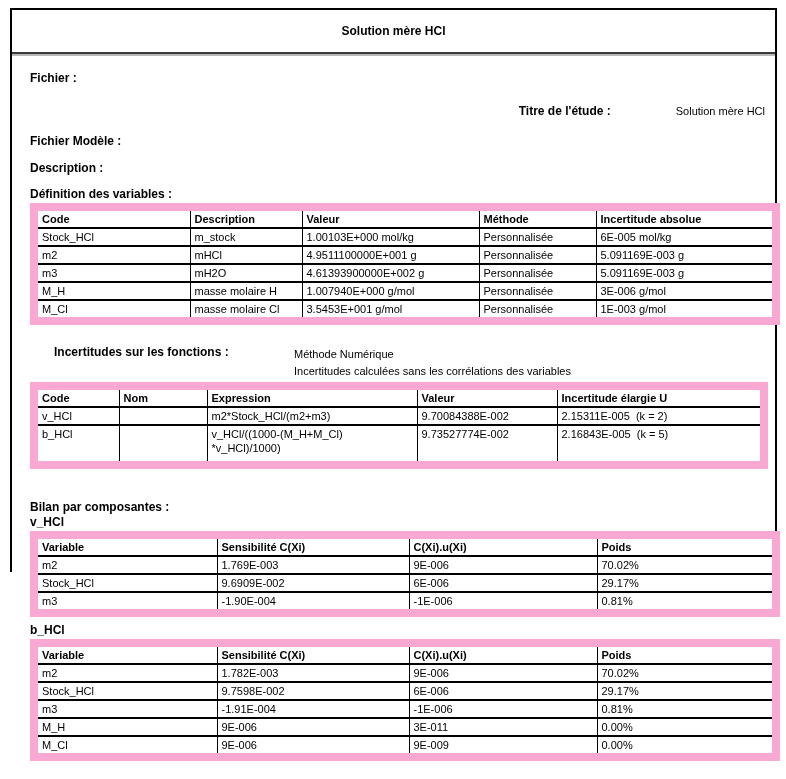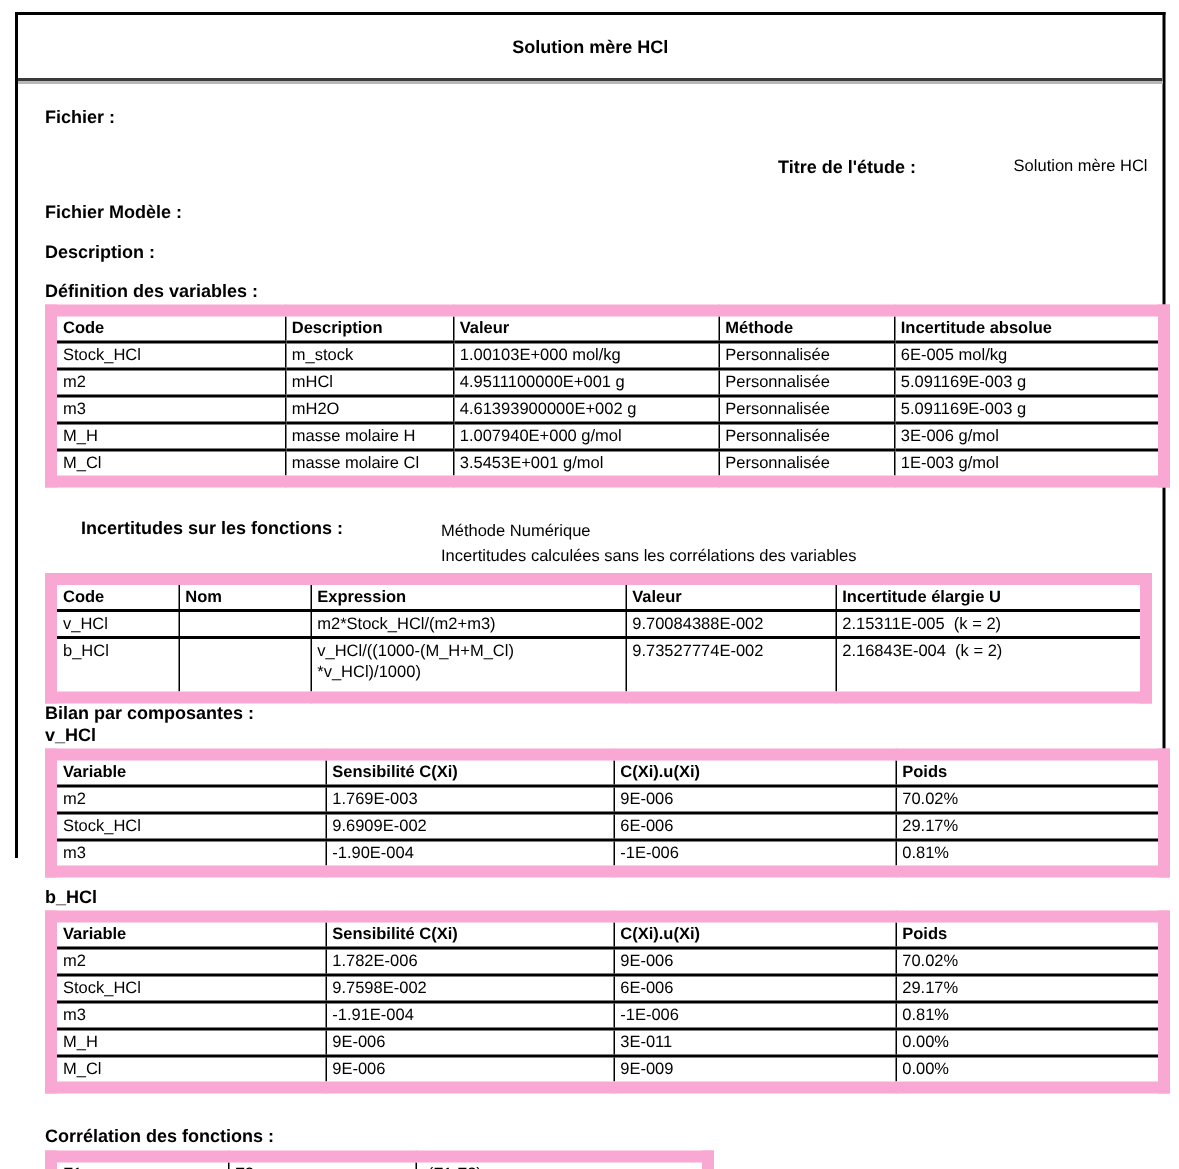--- a/index.html
+++ b/index.html
@@ -66,21 +66,21 @@
   .t-fonctions { margin-top: 2px; width: 730px; }
   .t-bilan     { margin-top: 2px; width: 742px; }
   .t-correl    { margin-top: 3px; width: 438px; }
   .t-correl th { font-weight: normal; }
   .tall td { height: 40px; }
 
   .fonctions-head { display: flex; margin-top: 21px; }
   .fonctions-head .label { width: 240px; flex: 0 0 240px; margin-left: 24px; }
   .method-note .value { line-height: 17px; }
 
-  .sec-bilan-label { }
+  .sec-bilan-label { margin-top: 32px; }
   .sub-label { margin-top: 2px; }
   .sub-label-b { margin-top: 7px; }
   .sec-correl-label { margin-top: 22px; }
 </style>
 </head>
 <body>
 
 <div class="page-frame">
 
   <div class="report-header">
@@ -191,21 +191,21 @@
         <td>m2*Stock_HCl/(m2+m3)</td>
         <td>9.70084388E-002</td>
         <td>2.15311E-005  (k = 2)</td>
       </tr>
       <tr class="tall">
         <td>b_HCl</td>
         <td></td>
         <td>v_HCl/((1000-(M_H+M_Cl)
 *v_HCl)/1000)</td>
         <td>9.73527774E-002</td>
-        <td>2.16843E-004  (k = 2)</td>
+        <td>2.16843E-005  (k = 5)</td>
       </tr>
     </tbody>
       </table>
 
     <div class="label sec-bilan-label">Bilan par composantes :</div>
 
     <div class="label sub-label">v_HCl</div>
     <table class="t-bilan">
       <colgroup>
         <col style="width:183px">
@@ -251,21 +251,21 @@
       </colgroup>
       <tbody>
           <tr>
         <th>Variable</th>
         <th>Sensibilité C(Xi)</th>
         <th>C(Xi).u(Xi)</th>
         <th>Poids</th>
       </tr>
       <tr>
         <td>m2</td>
-        <td>1.782E-006</td>
+        <td>1.782E-003</td>
         <td>9E-006</td>
         <td>70.02%</td>
       </tr>
       <tr>
         <td>Stock_HCl</td>
         <td>9.7598E-002</td>
         <td>6E-006</td>
         <td>29.17%</td>
       </tr>
       <tr>

